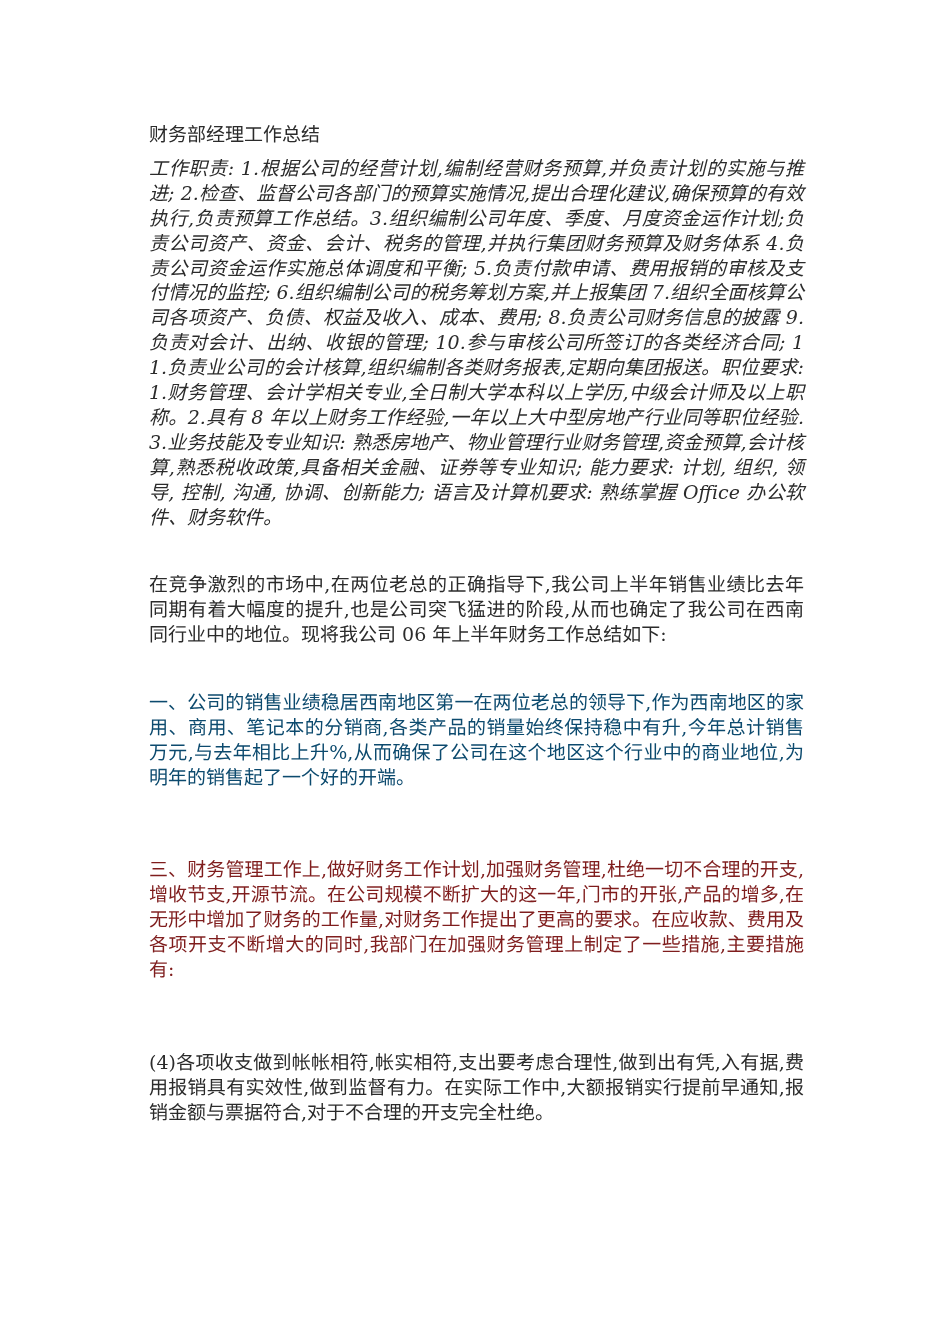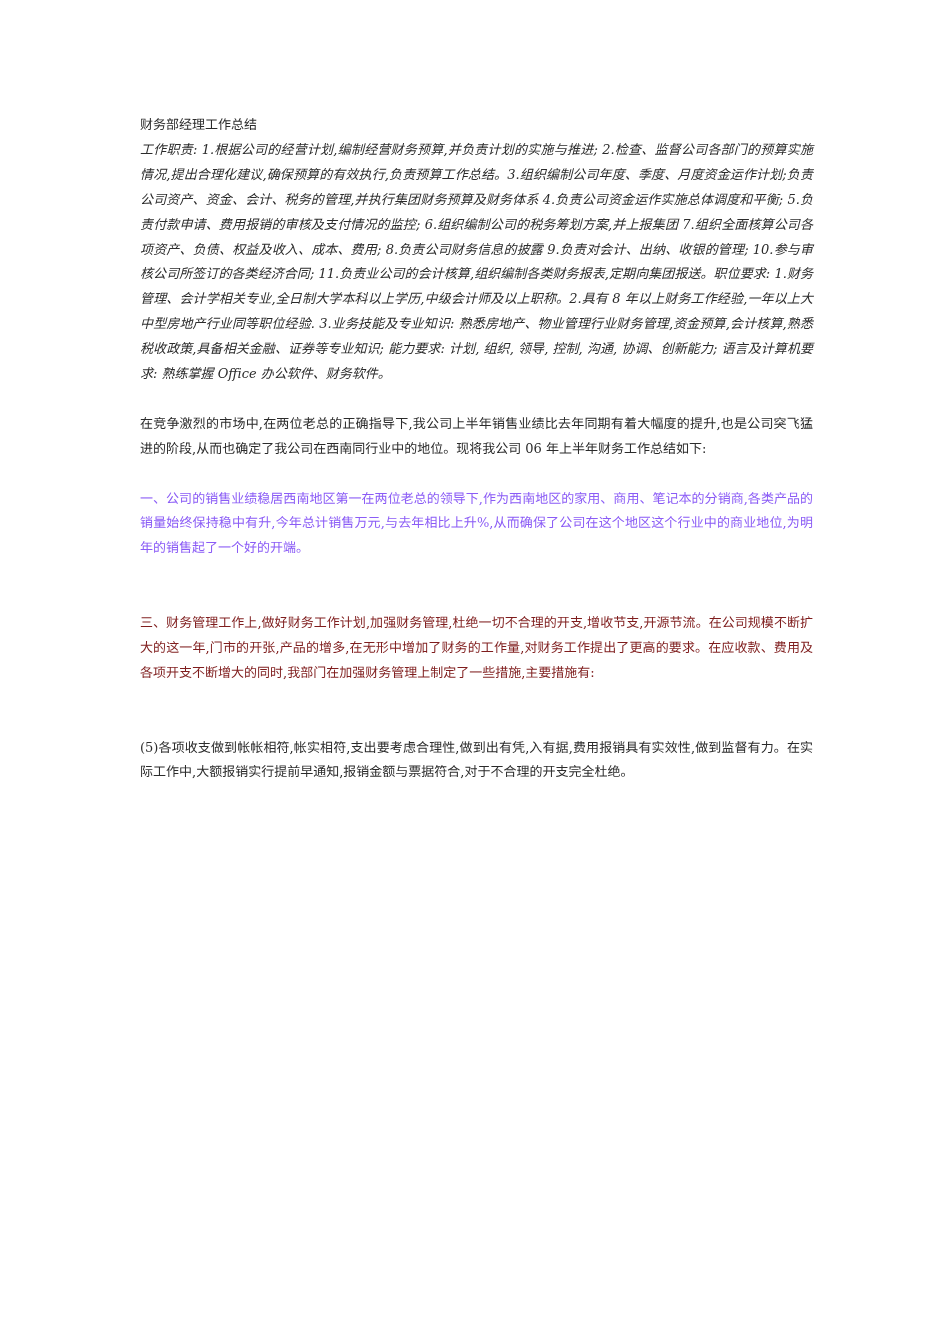--- a/index.html
+++ b/index.html
@@ -23,23 +23,23 @@
     height: 1344px;
     background: #ffffff;
   }
   .doc-body {
     position: absolute;
     left: 140px;
     top: 113px;
     width: 673px;
   }
   .para {
-    margin: 0;
+    margin: 9px;
     padding: 0;
-    font-size: 13px;
+    font-size: 19px;
     line-height: 24.9px;
     color: #2b2b2b;
     text-align: justify;
     text-justify: inter-character;
     letter-spacing: 0px;
     word-break: break-all;
     -webkit-font-smoothing: antialiased;
   }
   .para.title-line {
     text-align: left;
@@ -64,30 +64,30 @@
 
       <p class="para" style="color: rgb(43, 43, 43);">工作职责: 1.根据公司的经营计划,编制经营财务预算,并负责计划的实施与推进; 2.检查、监督公司各部门的预算实施情况,提出合理化建议,确保预算的有效执行,负责预算工作总结。3.组织编制公司年度、季度、月度资金运作计划;负责公司资产、资金、会计、税务的管理,并执行集团财务预算及财务体系 4.负责公司资金运作实施总体调度和平衡; 5.负责付款申请、费用报销的审核及支付情况的监控; 6.组织编制公司的税务筹划方案,并上报集团 7.组织全面核算公司各项资产、负债、权益及收入、成本、费用; 8.负责公司财务信息的披露 9.负责对会计、出纳、收银的管理; 10.参与审核公司所签订的各类经济合同; 11.负责业公司的会计核算,组织编制各类财务报表,定期向集团报送。职位要求: 1.财务管理、会计学相关专业,全日制大学本科以上学历,中级会计师及以上职称。2.具有 8 年以上财务工作经验,一年以上大中型房地产行业同等职位经验. 3.业务技能及专业知识: 熟悉房地产、物业管理行业财务管理,资金预算,会计核算,熟悉税收政策,具备相关金融、证券等专业知识; 能力要求: 计划, 组织, 领导, 控制, 沟通, 协调、创新能力; 语言及计算机要求: 熟练掌握 Office 办公软件、财务软件。</p>
     </div>
 
     <div class="gap"></div>
 
     <p class="para" style="color: rgb(43, 43, 43);">在竞争激烈的市场中,在两位老总的正确指导下,我公司上半年销售业绩比去年同期有着大幅度的提升,也是公司突飞猛进的阶段,从而也确定了我公司在西南同行业中的地位。现将我公司 06 年上半年财务工作总结如下:</p>
 
     <div class="gap"></div>
 
-    <p class="para" style="color: #8b5cf6;">一、公司的销售业绩稳居西南地区第一在两位老总的领导下,作为西南地区的家用、商用、笔记本的分销商,各类产品的销量始终保持稳中有升,今年总计销售万元,与去年相比上升%,从而确保了公司在这个地区这个行业中的商业地位,为明年的销售起了一个好的开端。</p>
+    <p class="para" style="color: #0c4a6e;">一、公司的销售业绩稳居西南地区第一在两位老总的领导下,作为西南地区的家用、商用、笔记本的分销商,各类产品的销量始终保持稳中有升,今年总计销售万元,与去年相比上升%,从而确保了公司在这个地区这个行业中的商业地位,为明年的销售起了一个好的开端。</p>
 
     <div class="gap"></div>
 
 
     <div class="gap"></div>
 
     <p class="para" style="color: #7f1d1d;">三、财务管理工作上,做好财务工作计划,加强财务管理,杜绝一切不合理的开支,增收节支,开源节流。在公司规模不断扩大的这一年,门市的开张,产品的增多,在无形中增加了财务的工作量,对财务工作提出了更高的要求。在应收款、费用及各项开支不断增大的同时,我部门在加强财务管理上制定了一些措施,主要措施有:</p>
 
     <div class="gap"></div>
 
 
     <div class="gap"></div>
 
-    <p class="para" style="color: rgb(43, 43, 43);">(5)各项收支做到帐帐相符,帐实相符,支出要考虑合理性,做到出有凭,入有据,费用报销具有实效性,做到监督有力。在实际工作中,大额报销实行提前早通知,报销金额与票据符合,对于不合理的开支完全杜绝。</p>
+    <p class="para" style="color: rgb(43, 43, 43);">(4)各项收支做到帐帐相符,帐实相符,支出要考虑合理性,做到出有凭,入有据,费用报销具有实效性,做到监督有力。在实际工作中,大额报销实行提前早通知,报销金额与票据符合,对于不合理的开支完全杜绝。</p>
 
   </div>
 </div>
 
 </body></html>

